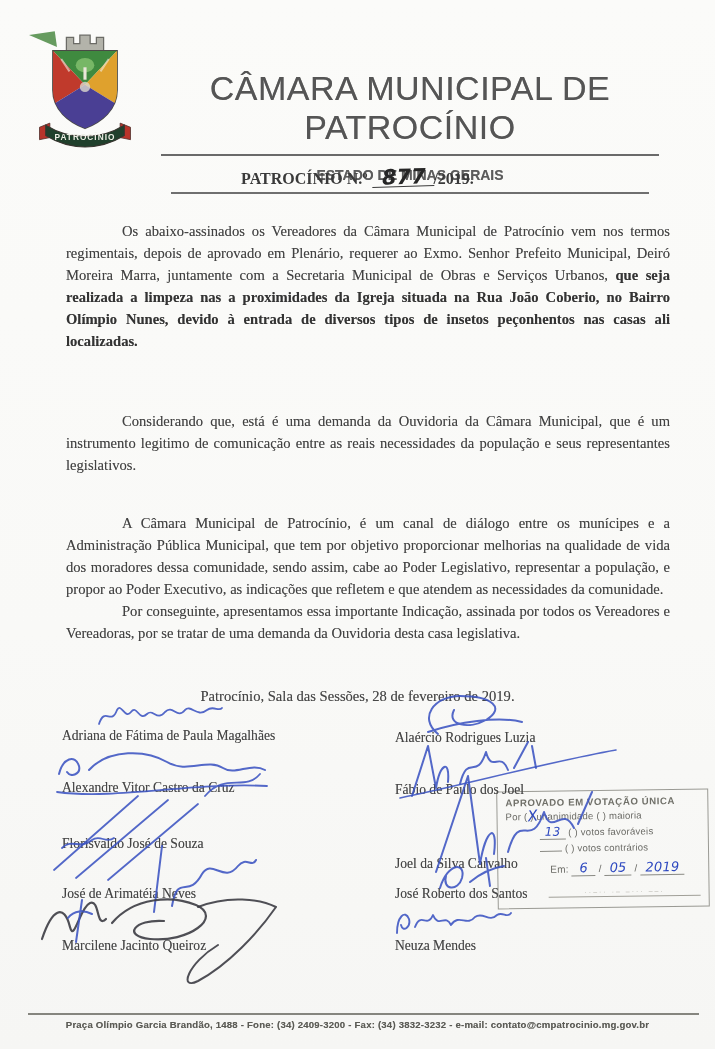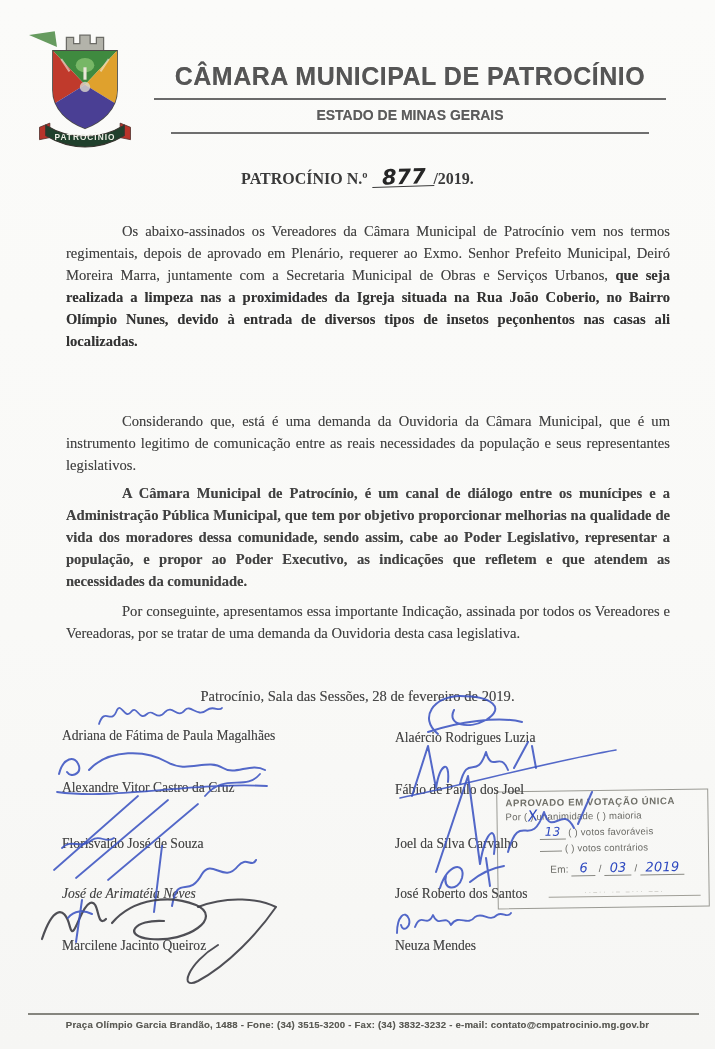--- a/index.html
+++ b/index.html
@@ -8,22 +8,22 @@
     background:linear-gradient(180deg,#fbfbf9 0%,#f9f9f7 60%,#f6f6f4 100%);
     overflow:hidden;
     font-family:"Liberation Serif",serif;color:#3d3d3d;
   }
   
   .logo{position:absolute;left:28px;top:28px;width:114px;height:122px;}
   .scan-green{position:absolute;left:30px;top:33px;width:0;height:0;
     border-left:26px solid transparent;border-top:16px solid #4b8a44;opacity:.85;transform:rotate(-8deg);}
   .header-text{position:absolute;left:150px;top:58px;width:520px;text-align:center;}
   .org-name{
-    margin:4px;font-family:"Liberation Sans",sans-serif;font-weight:bold;
-    font-size:25px;letter-spacing:.5px;color:#555;padding-bottom:7px;
+    margin:11px;font-family:"Liberation Sans",sans-serif;font-weight:normal;
+    font-size:34px;letter-spacing:.5px;color:#555;padding-bottom:7px;
     border-bottom:2px solid #6a6a6a;text-shadow:0 0 .6px rgba(80,80,80,.6);
   }
   .state-line{
     margin:7px auto 0;font-family:"Liberation Sans",sans-serif;font-weight:bold;
     font-size:14px;color:#5c5c5c;width:92%;padding-bottom:9px;border-bottom:2px solid #6f6f6f;
     text-shadow:0 0 .5px rgba(80,80,80,.5);
   }
   
   .doc-title{position:absolute;left:0;right:0;top:168px;text-align:center;
     font-weight:bold;font-size:16px;color:#3a3a3a;}
@@ -34,21 +34,21 @@
   }
   
   .bodytext{position:absolute;left:58px;width:604px;margin:8px;
     font-size:14.6px;line-height:22px;text-align:justify;text-indent:56px;
     color:#424242;text-shadow:0 0 .4px rgba(70,70,70,.45);}
   .bodytext b{color:#333;}
   .p1{top:212px;}
   .jhead{position:absolute;left:0;right:0;top:366px;text-align:center;margin:0;
     font-size:15px;font-weight:bold;color:#383838;letter-spacing:.3px;}
   .p2{top:402px;}
-  .p3{top:474px;font-weight:bold;}
+  .p3{top:504px;}
   .p4{top:592px;}
   .dateline{position:absolute;left:0;right:0;top:688px;text-align:center;
     font-size:14.6px;color:#474747;text-shadow:0 0 .5px rgba(70,70,70,.5);}
   
   .sig-name{position:absolute;font-size:13.6px;color:#454545;white-space:nowrap;
     text-shadow:0 0 .4px rgba(70,70,70,.45);}
   .scribble{position:absolute;pointer-events:none;}
   .scribble path{fill:none;stroke-linecap:round;stroke-linejoin:round;}
   .ink-blue path{stroke:#3b53c2;opacity:.88;}
   .ink-dark path{stroke:#3c3c44;opacity:.9;}
@@ -135,34 +135,34 @@
       <span>(   ) votos favoráveis</span>
     </div>
     <div class="stamp-row stamp-indent">
       <span class="blank-under"></span>
       <span>(   ) votos contrários</span>
     </div>
     <div class="stamp-row stamp-date">
       <span>Em:</span>
       <span class="hw hw-under">6</span>
       <span>/</span>
-      <span class="hw hw-under">03</span>
+      <span class="hw hw-under">05</span>
       <span>/</span>
       <span class="hw hw-under">2019</span>
     </div>
     <div class="stamp-sigline">··–·· ·– –··· ––·</div>
   </div>
 
   <div class="sig-name" style="left:62px;top:728px;text-align:center;">Adriana de Fátima de Paula Magalhães</div>
   <div class="sig-name" style="left:395px;top:730px;">Alaércio Rodrigues Luzia</div>
   <div class="sig-name" style="left:62px;top:780px;">Alexandre Vitor Castro da Cruz</div>
   <div class="sig-name" style="left:395px;top:782px;">Fábio de Paulo dos Joel</div>
   <div class="sig-name" style="left:62px;top:836px;">Florisvaldo José de Souza</div>
-  <div class="sig-name" style="left:395px;top:836px;">Joel da Silva Carvalho</div>
-  <div class="sig-name" style="left:62px;top:886px;font-style:italic;">José de Arimatéia Neves</div>
+  <div class="sig-name" style="left:395px;top:856px;">Joel da Silva Carvalho</div>
+  <div class="sig-name" style="left:62px;top:886px;">José de Arimatéia Neves</div>
   <div class="sig-name" style="left:395px;top:886px;">José Roberto dos Santos</div>
   <div class="sig-name" style="left:62px;top:938px;">Marcilene Jacinto Queiroz</div>
   <div class="sig-name" style="left:395px;top:938px;">Neuza Mendes</div>
 
   <svg class="scribble ink-blue" style="left:95px;top:698px;" width="130" height="34" viewBox="0 0 130 34">
     <path d="M4,26 C10,8 16,28 22,12 C26,4 30,22 36,14 C42,6 44,24 52,16 C58,10 62,24 70,14 C78,6 82,22 90,12 C96,6 102,20 112,12 C118,7 124,14 127,10" stroke-width="1.8"></path>
   </svg>
   <svg class="scribble ink-blue" style="left:408px;top:692px;" width="120" height="44" viewBox="0 0 120 44">
     <path d="M30,42 C10,26 26,4 52,4 C84,4 98,16 78,28 C62,37 38,34 46,18 M20,40 C50,30 90,24 114,30" stroke-width="2"></path>
   </svg>
@@ -192,15 +192,15 @@
     <path d="M160,14 C190,2 222,6 238,14 C220,40 190,72 160,88 C140,98 150,70 180,52" stroke-width="2"></path>
   </svg>
   <svg class="scribble ink-blue" style="left:60px;top:898px;" width="40" height="50" viewBox="0 0 40 50">
     <path d="M22,2 L16,44 M8,20 C14,12 24,12 32,16" stroke-width="2"></path>
   </svg>
   <svg class="scribble ink-blue" style="left:393px;top:903px;" width="120" height="38" viewBox="0 0 120 38">
     <path d="M4,30 C4,14 12,6 16,16 C18,24 10,30 8,22 M22,24 C28,8 34,26 40,12 C46,26 52,10 58,22 C66,10 74,24 82,14 C90,8 96,20 104,12 C110,8 114,16 118,10" stroke-width="1.9"></path>
   </svg>
 
   <div class="footer-rule"></div>
-  <div class="footer-text">Praça Olímpio Garcia Brandão, 1488 - Fone: (34) 3515-3200 - Fax: (34) 3832-3232 - e-mail: contato@cmpatrocinio.mg.gov.br</div>
+  <div class="footer-text">Praça Olímpio Garcia Brandão, 1488 - Fone: (34) 2409-3200 - Fax: (34) 3832-3232 - e-mail: contato@cmpatrocinio.mg.gov.br</div>
 
 </div>
 
 </body></html>

